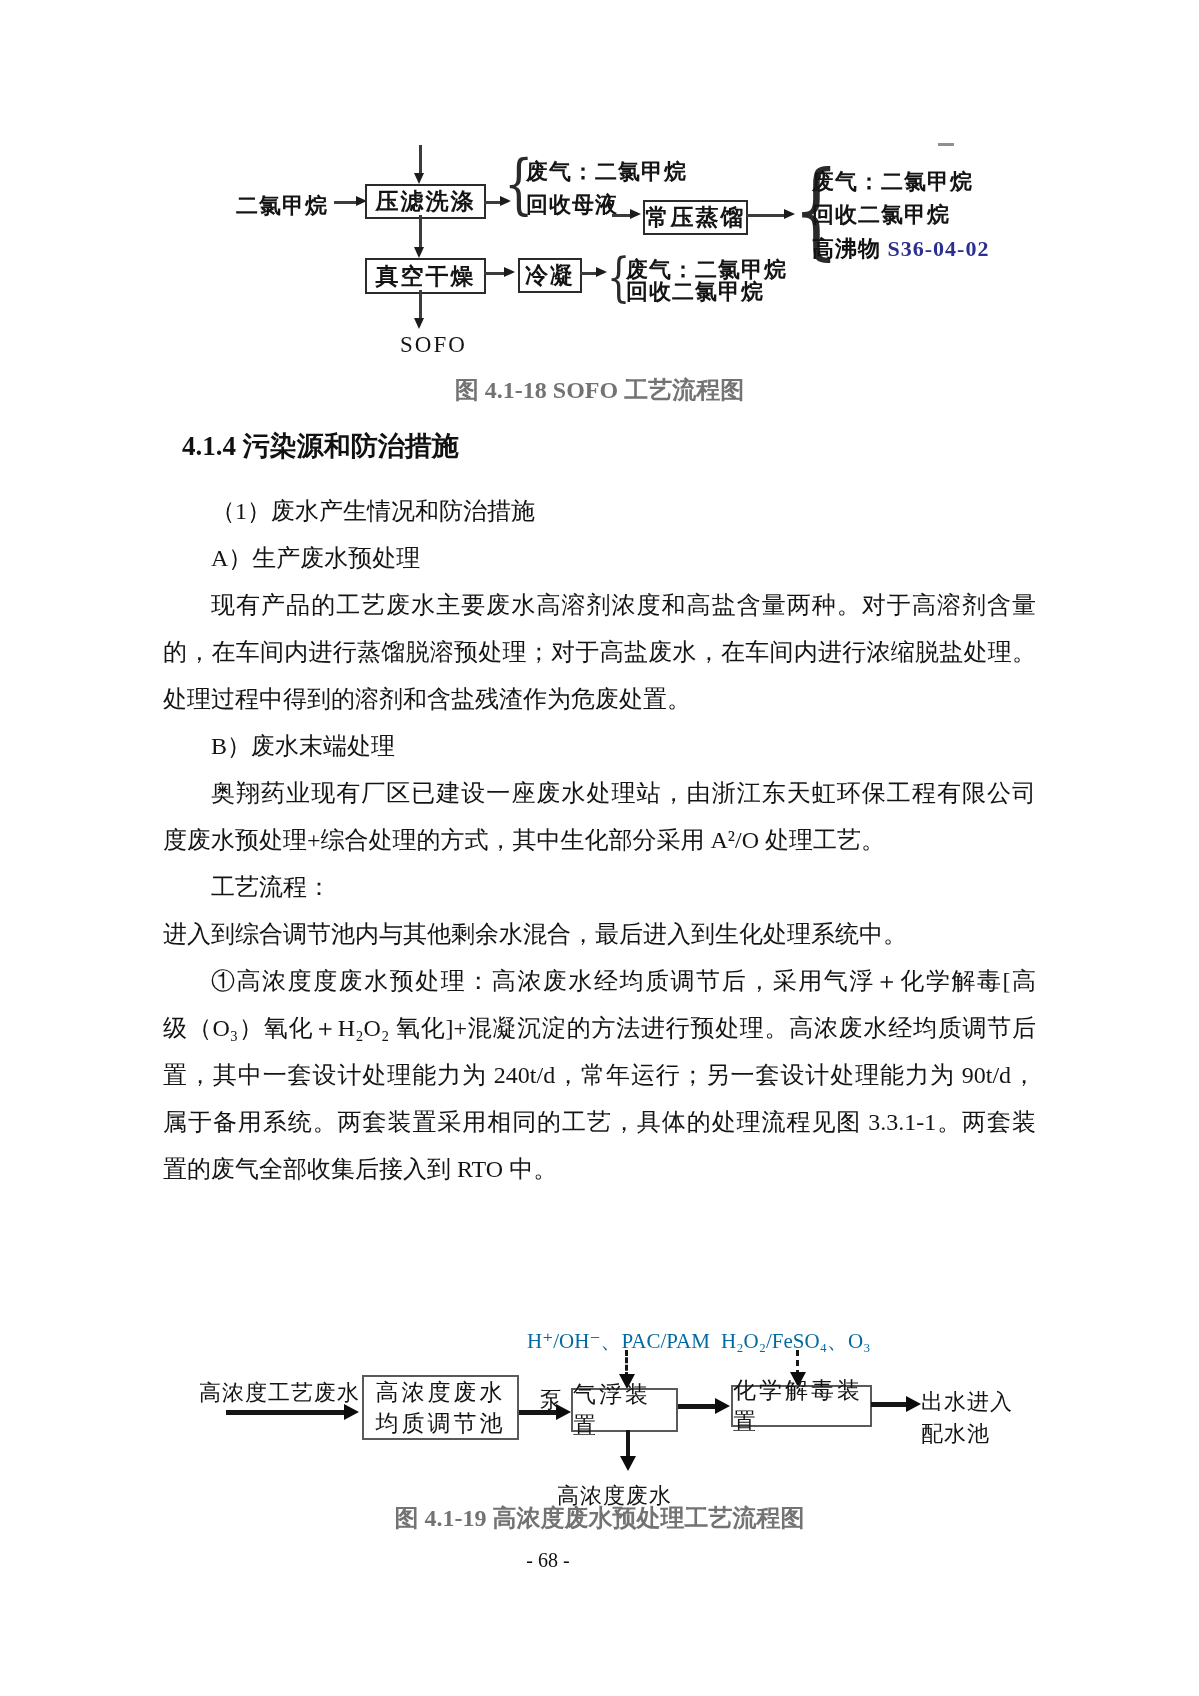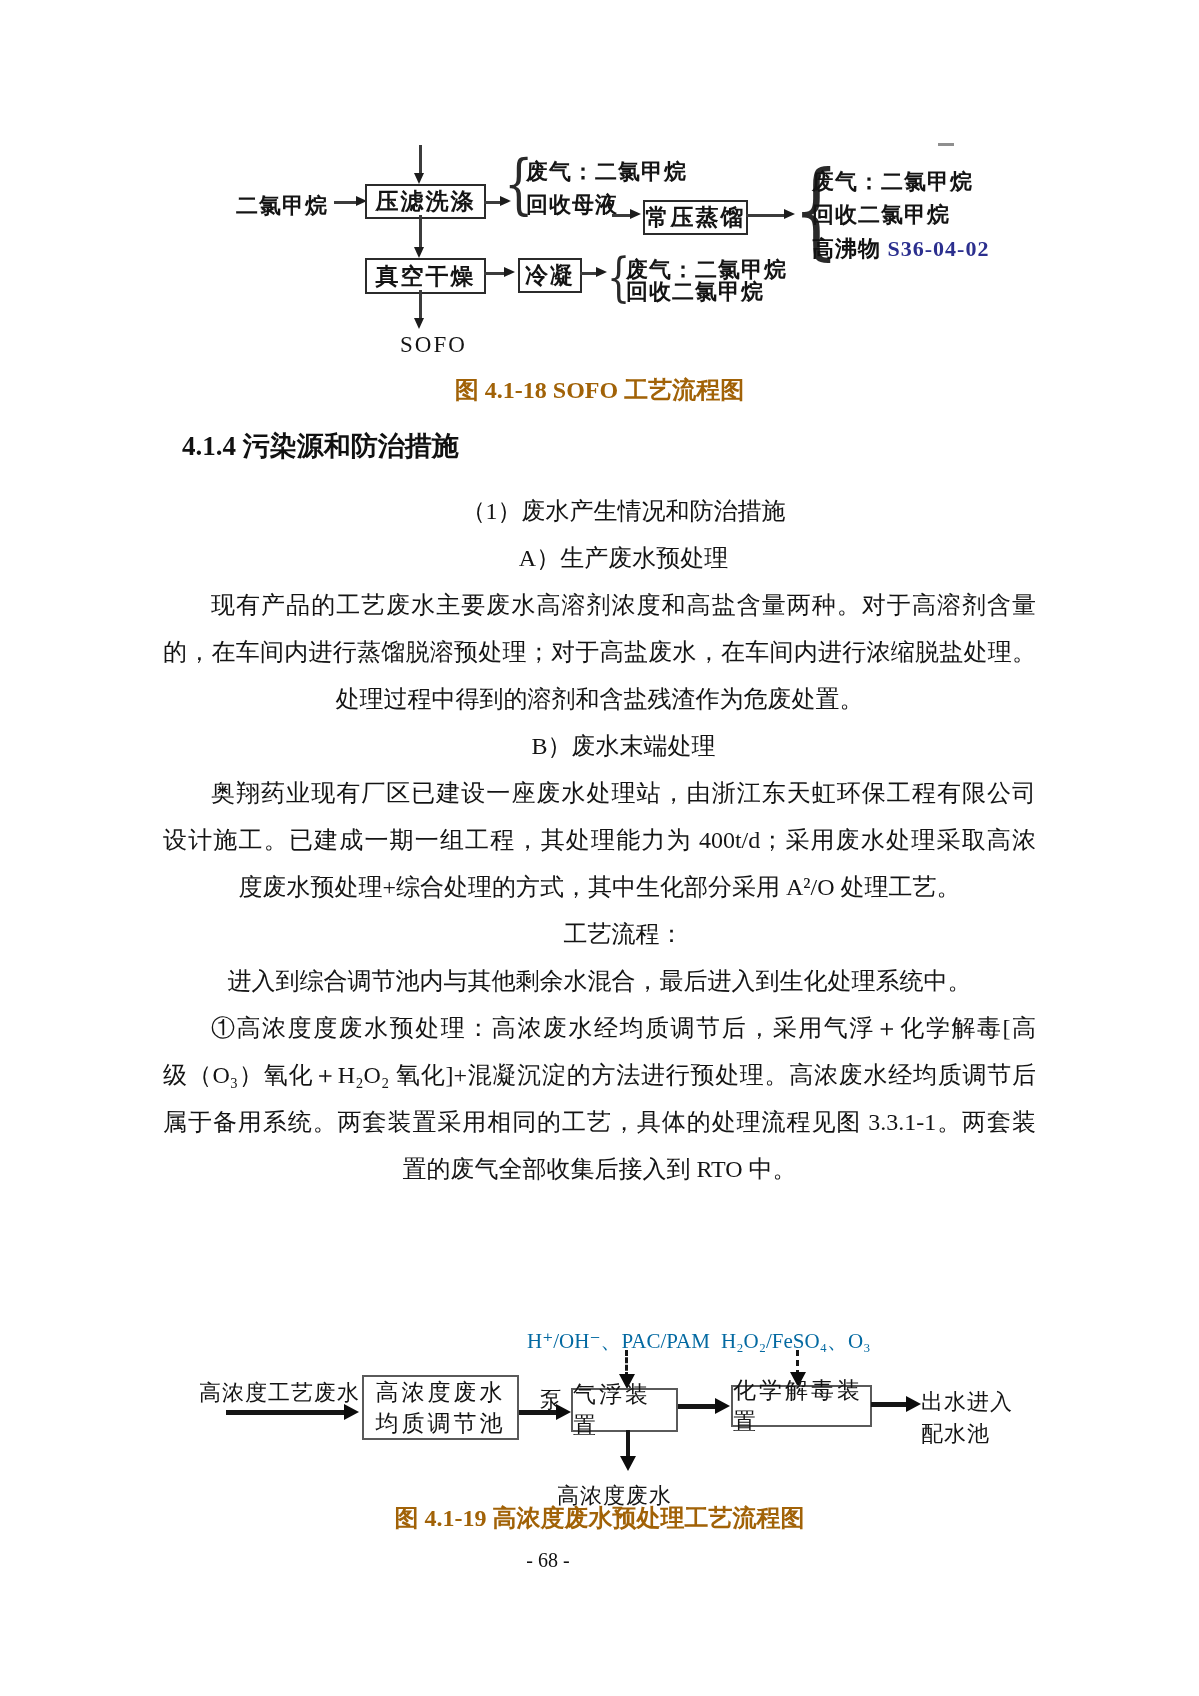--- a/index.html
+++ b/index.html
@@ -20,24 +20,24 @@
         justify-content:center;font-weight:700;font-size:23px;color:#141414;letter-spacing:2px;}
   .fbox2{position:absolute;border:2px solid #5a5a5a;background:#fff;display:flex;flex-direction:column;
         align-items:center;justify-content:center;font-weight:400;font-size:23px;color:#141414;letter-spacing:3px;line-height:31px;}
   .flab{position:absolute;font-weight:700;font-size:22px;color:#141414;white-space:nowrap;letter-spacing:1px;}
   .flab2{position:absolute;font-weight:400;font-size:22px;color:#141414;white-space:nowrap;letter-spacing:1px;}
   .dose{position:absolute;font-weight:400;font-size:21px;color:#0369a1;white-space:nowrap;}
   .brace{position:absolute;font-family:"DejaVu Serif",serif;color:#2a2a2a;line-height:1;
         transform:scaleX(.7);transform-origin:left center;font-weight:400;}
   .codeblue{color:#2b2f8e;font-weight:700;}
   .boldblk{font-weight:700;color:#111;}
-  .caption{position:absolute;left:0;width:1199px;text-align:center;font-weight:700;font-size:24px;color:#a16207;}
+  .caption{position:absolute;left:0;width:1199px;text-align:center;font-weight:700;font-size:24px;color:#737373;}
   .heading{position:absolute;font-weight:700;font-size:27px;color:#111;white-space:nowrap;}
   .body-block{position:absolute;left:163px;top:488px;width:873px;font-size:24px;color:#141414;}
-  .bline{height:47px;line-height:47px;white-space:nowrap;text-align:center;}
+  .bline{height:47px;line-height:47px;white-space:nowrap;}
   .bline.ind{text-indent:48px;}
   .bline.fill{white-space:normal;text-align:justify;text-align-last:justify;}
   .pagenum{position:absolute;left:0;width:1096px;text-align:center;font-size:20px;color:#111;}
   .dashmark{position:absolute;background:#8f8f8f;}
 </style>
 </head>
 <body>
 
 <div class="page">
 
@@ -101,26 +101,26 @@
   <div class="heading" style="left:182px;top:428px;">4.1.4 污染源和防治措施</div>
 
   <div class="body-block">
     <div class="bline ind">（1）废水产生情况和防治措施</div>
     <div class="bline ind">A）生产废水预处理</div>
     <div class="bline ind fill">现有产品的工艺废水主要废水高溶剂浓度和高盐含量两种。对于高溶剂含量</div>
     <div class="bline fill">的，在车间内进行蒸馏脱溶预处理；对于高盐废水，在车间内进行浓缩脱盐处理。</div>
     <div class="bline">处理过程中得到的溶剂和含盐残渣作为危废处置。</div>
     <div class="bline ind">B）废水末端处理</div>
     <div class="bline ind fill">奥翔药业现有厂区已建设一座废水处理站，由浙江东天虹环保工程有限公司</div>
-    <div class="bline fill">设计施工。已建成一期一组工程，其处理能力为 400t/d；采用废水处理采取高浓</div>
     <div class="bline">度废水预处理+综合处理的方式，其中生化部分采用 A²/O 处理工艺。</div>
     <div class="bline ind">工艺流程：</div>
     <div class="bline">进入到综合调节池内与其他剩余水混合，最后进入到生化处理系统中。</div>
     <div class="bline ind fill">①高浓度度废水预处理：高浓废水经均质调节后，采用气浮＋化学解毒[高</div>
     <div class="bline fill">级（O₃）氧化＋H₂O₂ 氧化]+混凝沉淀的方法进行预处理。高浓废水经均质调节后</div>
+    <div class="bline fill">置，其中一套设计处理能力为 240t/d，常年运行；另一套设计处理能力为 90t/d，</div>
     <div class="bline fill">属于备用系统。两套装置采用相同的工艺，具体的处理流程见图 3.3.1-1。两套装</div>
     <div class="bline">置的废气全部收集后接入到 RTO 中。</div>
   </div>
 
   <div>
     <div class="dose" style="left:527px;top:1327px;">H⁺/OH⁻、PAC/PAM</div>
     <div class="dose" style="left:721px;top:1327px;">H₂O₂/FeSO₄、O₃</div>
 
     <div class="vdash" style="left:625px;top:1350px;height:28px;"></div>
     <div class="ah bigd" style="left:619px;top:1374px;"></div>

